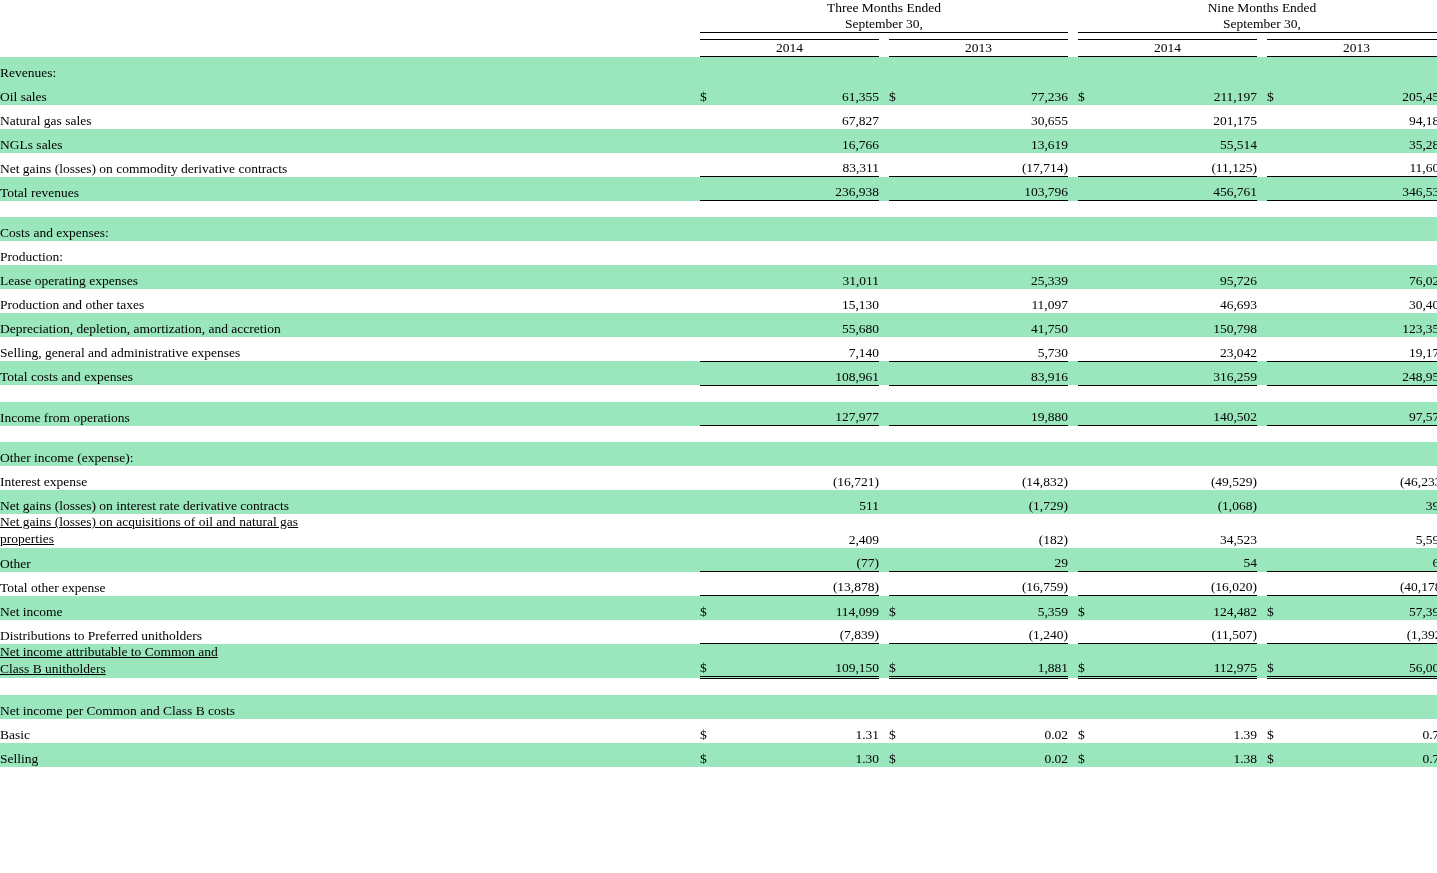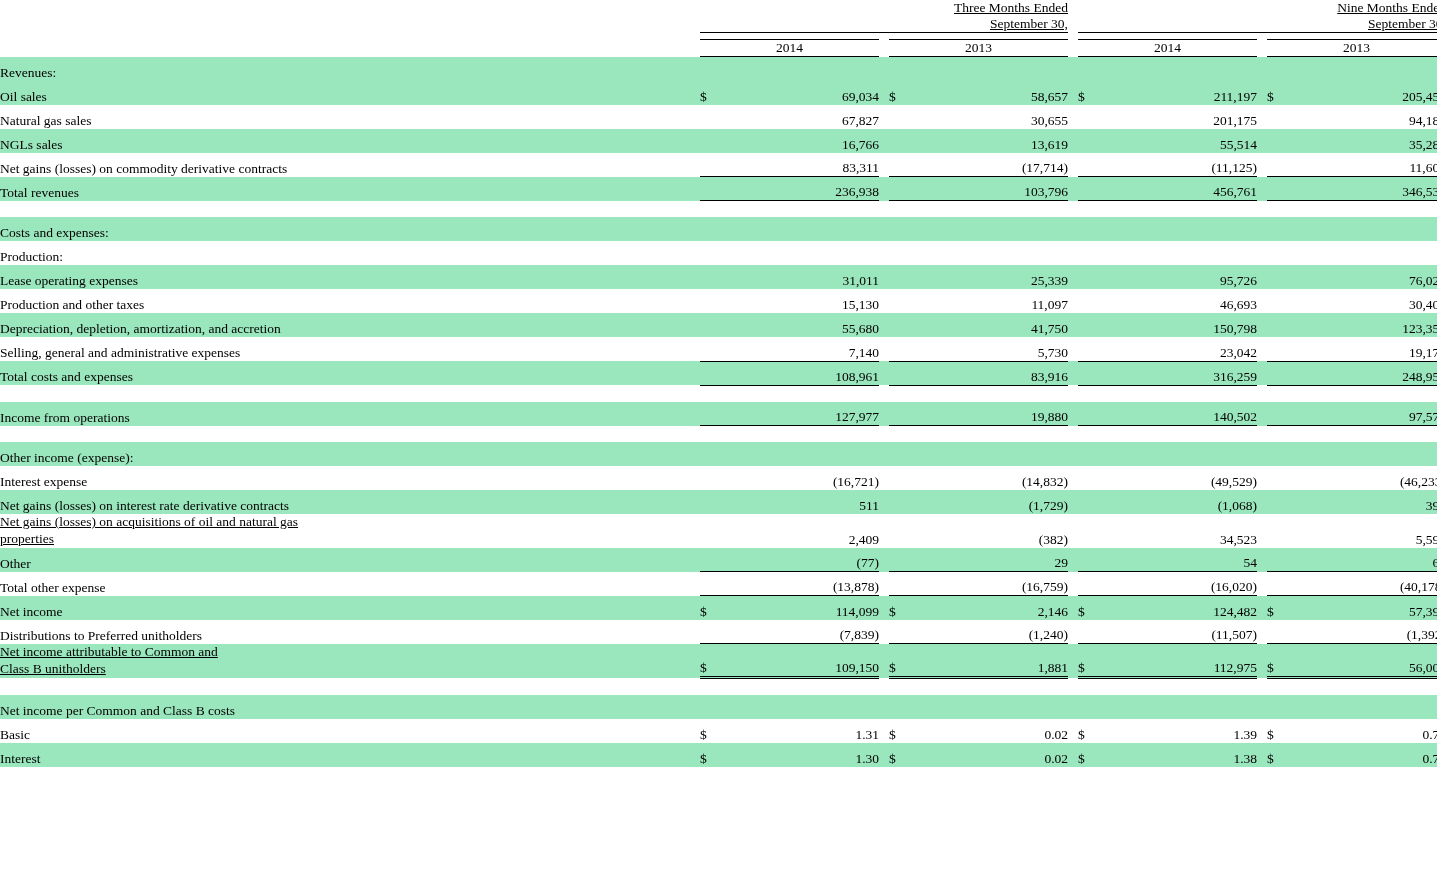--- a/index.html
+++ b/index.html
@@ -51,25 +51,24 @@
     text-align: left;
     padding: 3px 0 3px 4px;
     white-space: nowrap;
   }
   .hl { background: #9ae6bd; }
   .row-h { height: 24px; }
   .spacer td { height: 16px; line-height: 16px; font-size: 2px; }
 
   
   .hdr-group {
-    text-align: right;
+    text-align: center;
     font-weight: bold;
     padding-bottom: 2px;
     white-space: nowrap;
-    text-decoration: underline;
   }
   .hdr-group .l2 { display: block; }
   .hdr-rule-top { border-bottom: 1.3px solid #000; }
   .hdr-year {
     text-align: center;
     font-weight: bold;
     padding: 2px 0 3px 0;
   }
   .hdr-year-box { border-top: 1.3px solid #000; border-bottom: 1.3px solid #000; }
   .topline { border-top: 1.3px solid #000; }
@@ -129,24 +128,24 @@
           <td class="hl"></td>
           <td class="hl"></td>
           <td class="hl"></td>
           <td class="hl"></td>
           <td class="hl"></td>
           <td class="hl"></td>
         </tr>
         <tr class="row-h">
           <td class="label ind1 hl">Oil sales</td>
           <td class="cur hl">$</td>
-          <td class="num hl">69,034</td>
-          <td class=" hl"></td>
-          <td class="cur hl">$</td>
-          <td class="num hl">58,657</td>
+          <td class="num hl">61,355</td>
+          <td class=" hl"></td>
+          <td class="cur hl">$</td>
+          <td class="num hl">77,236</td>
           <td class=" hl"></td>
           <td class="cur hl">$</td>
           <td class="num hl">211,197</td>
           <td class=" hl"></td>
           <td class="cur hl">$</td>
           <td class="num hl">205,454</td>
         </tr>
         <tr class="row-h">
           <td class="label ind1">Natural gas sales</td>
           <td class="cur"></td>
@@ -365,21 +364,21 @@
           <td class=" hl"></td>
           <td class="cur hl"></td>
           <td class="num hl">398</td>
         </tr>
         <tr class="row-h">
           <td class="label ind1 two-line">Net gains (losses) on acquisitions of oil and natural gas<br>properties</td>
           <td class="cur"></td>
           <td class="num">2,409</td>
           <td></td>
           <td class="cur"></td>
-          <td class="num">(382)</td>
+          <td class="num">(182)</td>
           <td></td>
           <td class="cur"></td>
           <td class="num">34,523</td>
           <td></td>
           <td class="cur"></td>
           <td class="num">5,591</td>
         </tr>
         <tr class="row-h">
           <td class="label ind1 hl">Other</td>
           <td class="cur hl botline"></td>
@@ -407,21 +406,21 @@
           <td></td>
           <td class="cur botline"></td>
           <td class="num bold botline">(40,178)</td>
         </tr>
         <tr class="row-h">
           <td class="label ind0 bold hl">Net income</td>
           <td class="cur hl">$</td>
           <td class="num bold hl">114,099</td>
           <td class=" hl"></td>
           <td class="cur hl">$</td>
-          <td class="num bold hl">2,146</td>
+          <td class="num bold hl">5,359</td>
           <td class=" hl"></td>
           <td class="cur hl">$</td>
           <td class="num bold hl">124,482</td>
           <td class=" hl"></td>
           <td class="cur hl">$</td>
           <td class="num bold hl">57,399</td>
         </tr>
         <tr class="row-h">
           <td class="label ind1">Distributions to Preferred unitholders</td>
           <td class="cur botline"></td>
@@ -475,21 +474,21 @@
           <td class="cur">$</td>
           <td class="num">0.02</td>
           <td></td>
           <td class="cur">$</td>
           <td class="num">1.39</td>
           <td></td>
           <td class="cur">$</td>
           <td class="num">0.78</td>
         </tr>
         <tr class="row-h">
-          <td class="label ind0 hl">Interest</td>
+          <td class="label ind0 hl">Selling</td>
           <td class="cur hl">$</td>
           <td class="num hl">1.30</td>
           <td class=" hl"></td>
           <td class="cur hl">$</td>
           <td class="num hl">0.02</td>
           <td class=" hl"></td>
           <td class="cur hl">$</td>
           <td class="num hl">1.38</td>
           <td class=" hl"></td>
           <td class="cur hl">$</td>

